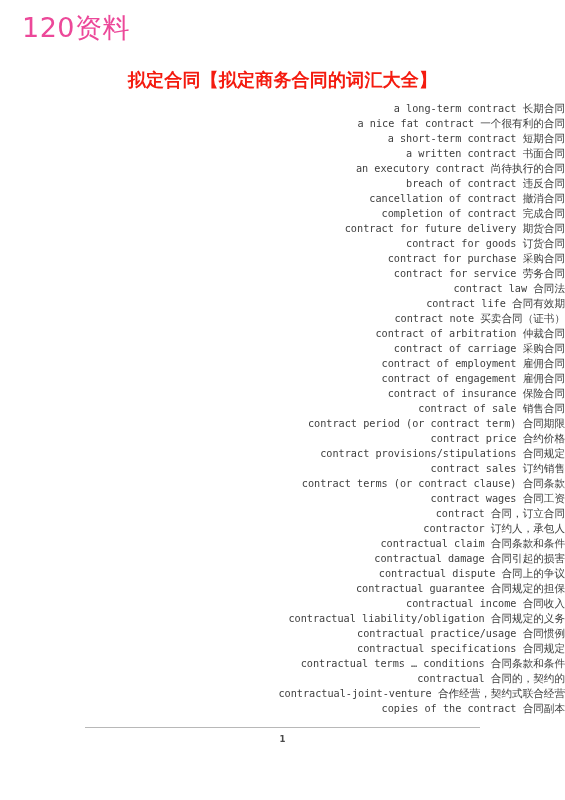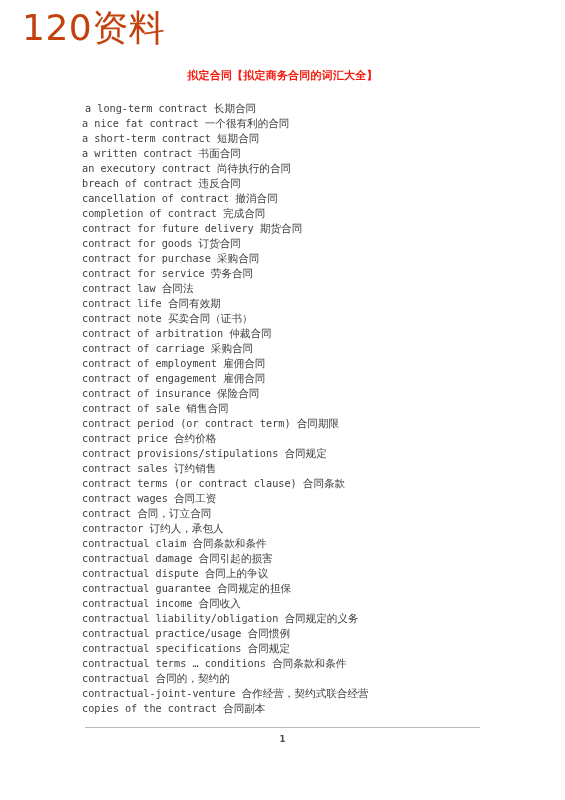--- a/index.html
+++ b/index.html
@@ -22,49 +22,50 @@
     height: 800px;
     background: #ffffff;
   }
 
   
   .watermark {
     position: absolute;
     left: 22px;
     top: 12px;
     font-family: "DejaVu Sans", "Liberation Sans", sans-serif;
-    font-size: 36px;
+    font-size: 27px;
     line-height: 32px;
-    color: #c2410c;
+    color: #ec4899;
     letter-spacing: 0.5px;
     white-space: nowrap;
     user-select: none;
   }
 
   
   .doc-title {
     position: absolute;
     left: 0;
     right: 0;
     top: 68px;
     text-align: center;
     font-family: "DejaVu Sans", "Liberation Sans", sans-serif;
-    font-size: 11px;
+    font-size: 18px;
     font-weight: bold;
     color: #f41b0f;
     letter-spacing: 0.2px;
     white-space: nowrap;
   }
 
   
   .content {
     position: absolute;
     left: 0;
     top: 101px;
     width: 565px;
+    text-align: right;
   }
   .entry {
     font-family: "DejaVu Sans Mono", "Liberation Mono", monospace;
     font-size: 10.2px;
     line-height: 15px;
     color: #3d3d3d;
     white-space: nowrap;
     padding-left: 82px;
   }
   .entry.lead {

